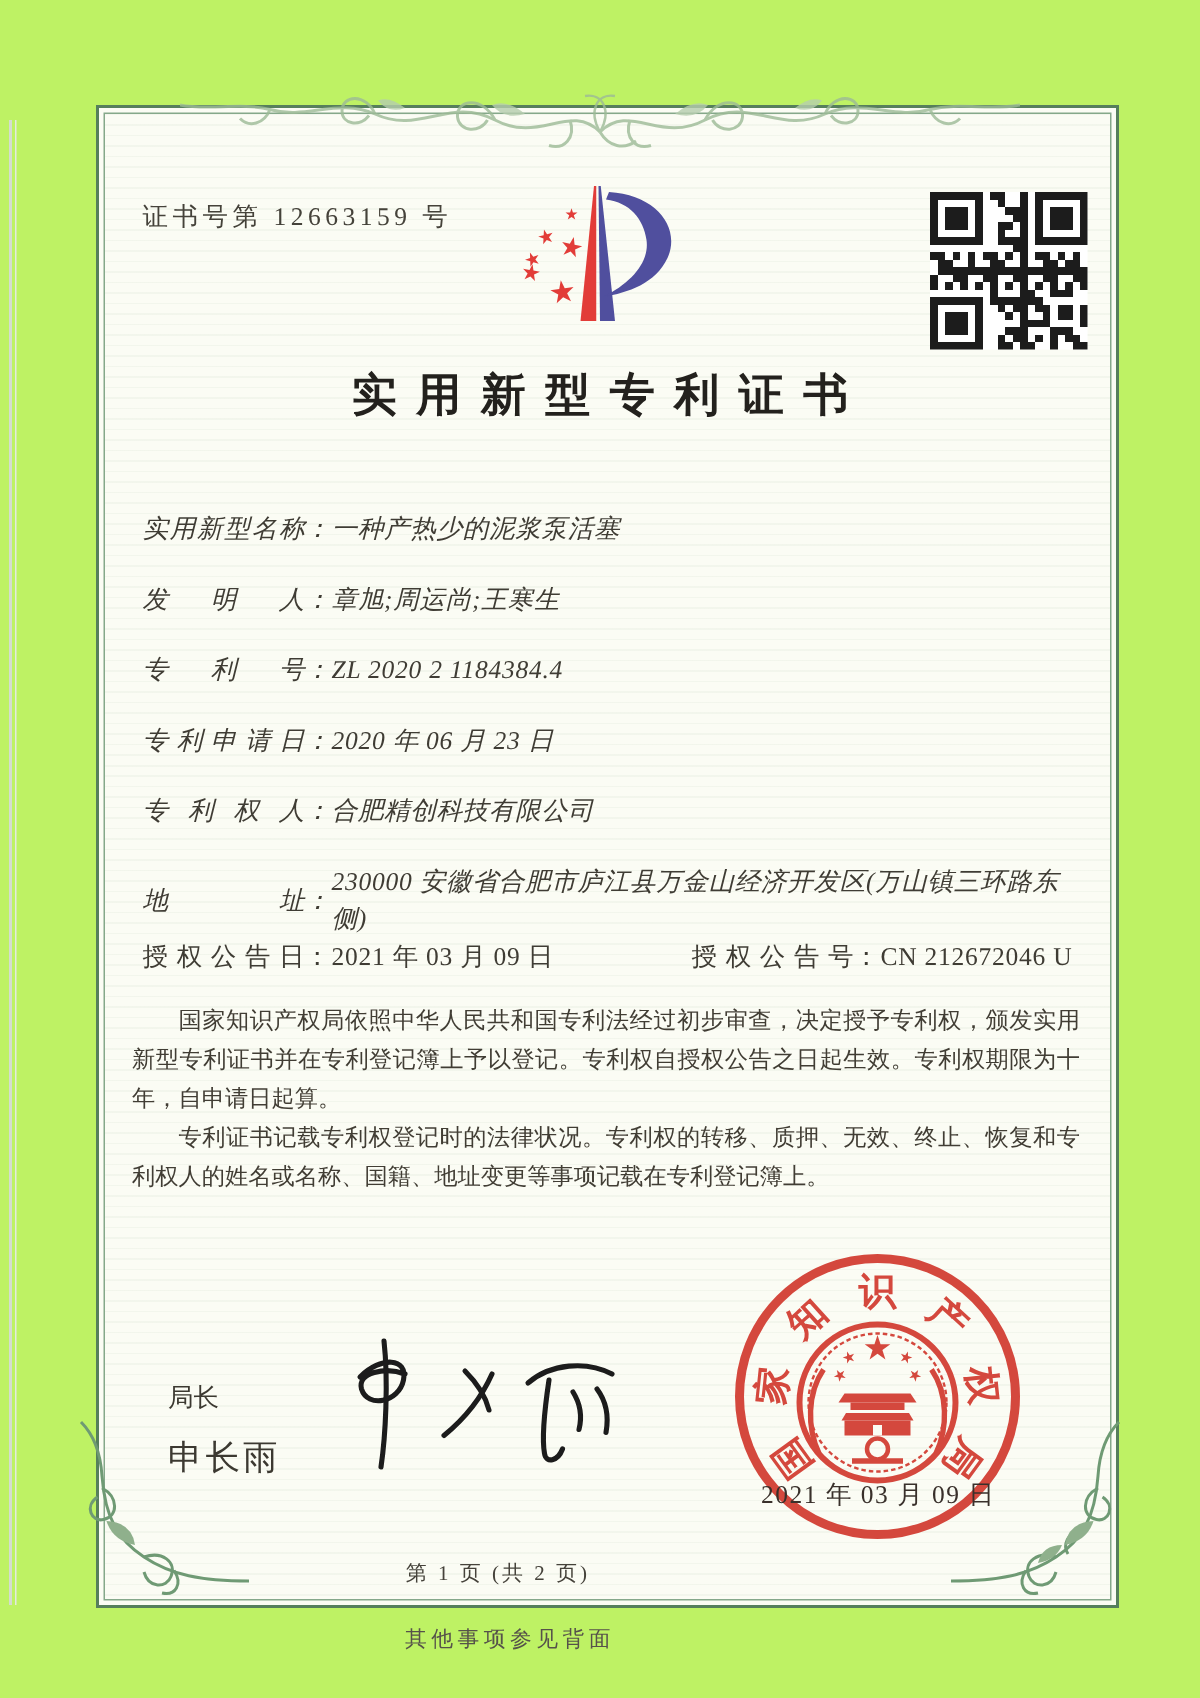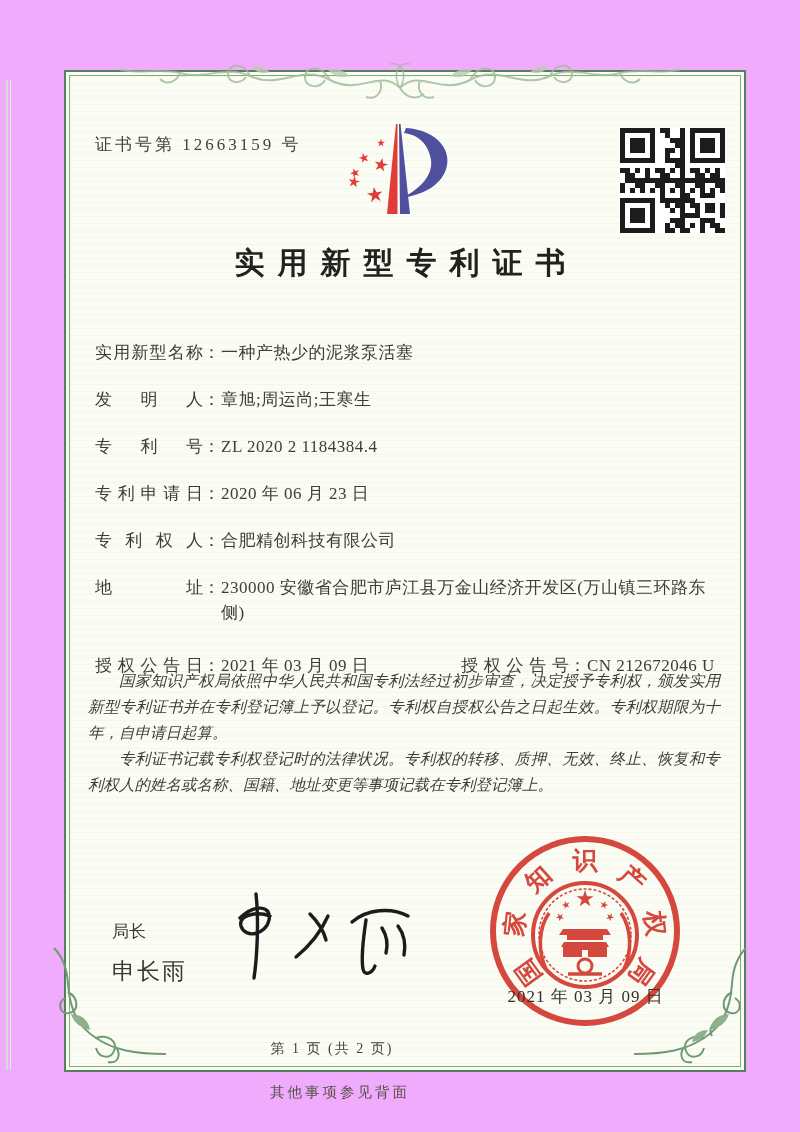--- a/index.html
+++ b/index.html
@@ -1,18 +1,18 @@
 <!DOCTYPE html>
 <html><head>
 <meta charset="utf-8">
 <style>
   html,body{margin:0;padding:0;}
   body{width:800px;height:1132px;background:#ffffff;position:relative;overflow:hidden;
        font-family:"Liberation Serif","DejaVu Serif",serif;color:#3d3a33;}
-  .page{position:absolute;inset:0;background:#f0abfc;}
+  .page{position:absolute;inset:0;background:#bef264;}
   .paper-edge{position:absolute;left:6px;top:80px;width:2px;height:990px;background:#d4dcd0;}
   .paper-edge2{position:absolute;left:10px;top:80px;width:1px;height:990px;background:#e4eae1;}
 
   .frame{position:absolute;left:64px;top:70px;width:678px;height:998px;
          border:2px solid #567f5c;background:#fbfcf4;}
   .frame-inner{position:absolute;inset:3px;border:1px solid #85a88a;
          background:repeating-linear-gradient(180deg,rgba(130,165,130,0.07) 0px,rgba(130,165,130,0.07) 1px,transparent 1px,transparent 7px);}
 
   .ornament{position:absolute;pointer-events:none;}
   .flourish-top{left:120px;top:18px;width:560px;height:100px;}
@@ -20,33 +20,33 @@
   .corner-bl{left:48px;top:942px;width:124px;height:128px;transform:scaleX(-1);}
 
   .cert-no{position:absolute;left:95px;top:133px;font-size:17px;letter-spacing:3px;color:#45423a;}
   .logo{position:absolute;left:330px;top:110px;width:150px;height:128px;}
   .qr{position:absolute;left:620px;top:128px;width:105px;height:105px;}
 
   .title{position:absolute;left:0;top:243px;width:800px;text-align:center;
          font-size:30px;font-weight:700;letter-spacing:13px;text-indent:13px;color:#23211d;}
 
   .fields{position:absolute;left:95px;top:340px;width:625px;font-size:17px;color:#3f3c34;}
-  .field-row{display:flex;line-height:25px;margin-bottom:22px;}
+  .field-row{display:flex;line-height:25px;margin-bottom:22px;font-style:italic;}
   .flabel{display:inline-block;width:108px;text-align:justify;text-align-last:justify;flex:0 0 108px;}
   .fcolon{flex:0 0 18px;}
   .fvalue{flex:1;letter-spacing:0.5px;}
-  .field-row.addr{margin-bottom:28px;}
+  .field-row.addr{margin-bottom:0;align-items:center;}
   .grant-row{display:flex;line-height:25px;gap:16px;}
   .pair{display:flex;}
   .pair.first{width:350px;flex:0 0 350px;}
   .pair .fvalue{flex:none;}
 
   .body-text{position:absolute;left:88px;top:668px;width:632px;font-size:15.5px;
              line-height:26px;text-align:justify;color:#413d34;}
-  .body-text p{margin:0;text-indent:2em;font-style:italic;}
+  .body-text p{margin:0;text-indent:2em;}
 
   .sig-title{position:absolute;left:112px;top:920px;font-size:17px;color:#3c3931;}
   .sig-name{position:absolute;left:112px;top:956px;font-size:23px;letter-spacing:2px;color:#3c3931;}
   .signature{position:absolute;left:212px;top:876px;width:235px;height:118px;}
 
   .seal{position:absolute;left:472px;top:833px;width:226px;height:210px;opacity:0.93;}
   .seal-date{position:absolute;left:478px;top:985px;width:215px;text-align:center;
              font-size:17px;letter-spacing:1px;color:#39302b;}
 
   .page-no{position:absolute;left:0;top:1040px;width:664px;text-align:center;font-size:14px;color:#45423a;letter-spacing:2px;}

